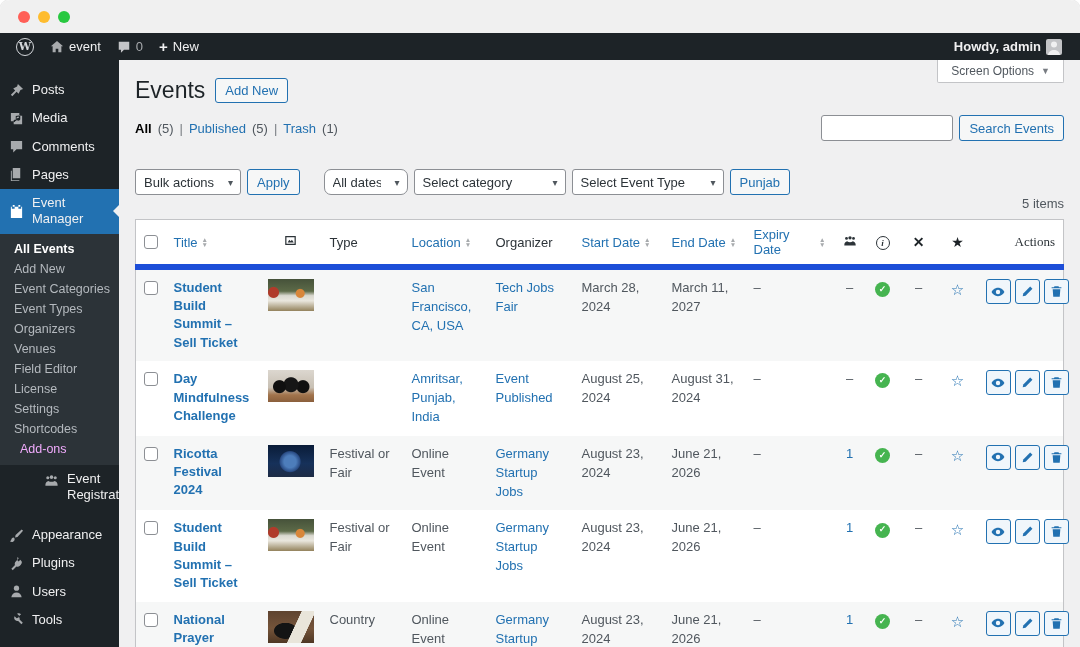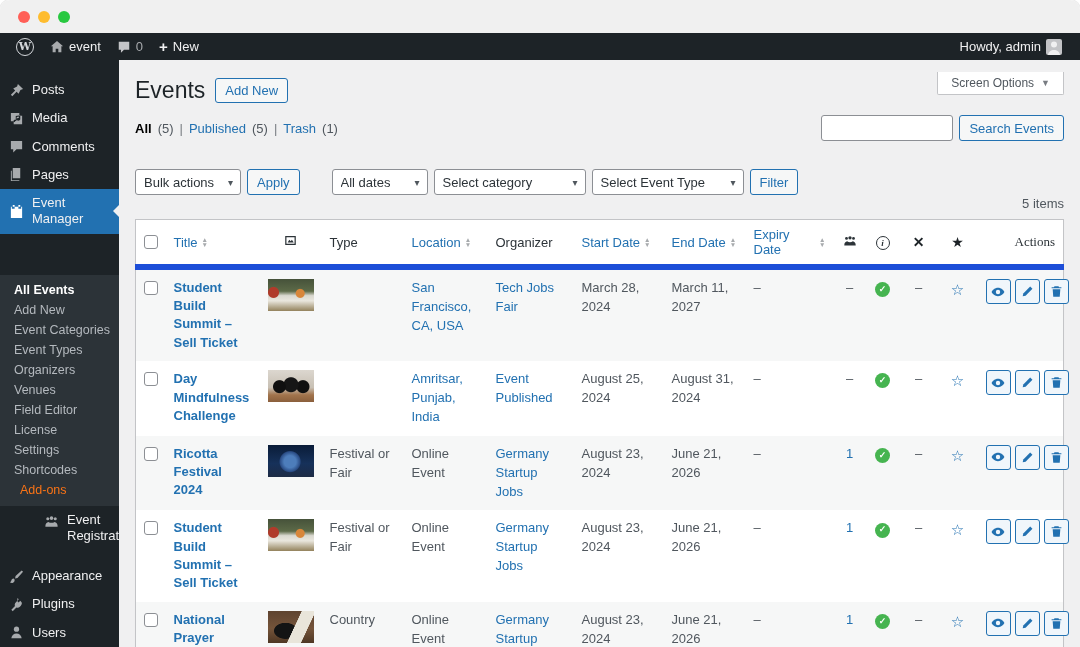--- a/index.html
+++ b/index.html
@@ -12,43 +12,43 @@
   .light { width:12px; height:12px; border-radius:50%; }
   .light.red{background:#ff5f57}.light.yellow{background:#febc2e}.light.green{background:#28c840}
 
   
   .adminbar { height:27px; background:#1d2327; color:#f0f0f1; display:flex; align-items:center; font-size:13px; padding:0 10px 0 8px; flex:0 0 auto; }
   .ab-item { display:flex; align-items:center; gap:5px; padding:0 8px; height:100%; cursor:pointer; }
   .ab-icon { color:#a7aaad; display:inline-flex; align-items:center; }
   .wp-logo { width:18px; height:18px; border:1.5px solid #d5d8dc; border-radius:50%; display:inline-flex; align-items:center; justify-content:center; font-family:"DejaVu Serif", serif; font-size:11px; font-weight:700; color:#d5d8dc; }
   .ab-count { color:#a7aaad; }
   .ab-plus { font-size:15px; font-weight:700; color:#f0f0f1; }
-  .ab-right { margin-left:auto; display:flex; align-items:center; gap:6px; }
+  .ab-right { margin-left:auto; display:flex; align-items:center; gap:6px;font-weight:bold; }
   .avatar { width:16px; height:16px; background:#c3c4c7; border-radius:2px; display:inline-flex; align-items:flex-end; justify-content:center; overflow:hidden; }
   .avatar svg { display:block; }
 
   
   .main { flex:1 1 auto; display:flex; min-height:0; }
   .sidebar { width:119px; background:#1d2327; color:#f0f0f1; font-size:13px; flex:0 0 auto; padding-top:8px; }
   .menu-top { display:flex; align-items:center; gap:8px; padding:6px 8px; cursor:pointer; position:relative; }
   .menu-top .mi { width:16px; color:#a7aaad; display:inline-flex; justify-content:center; flex:0 0 16px; }
   .menu-top.active { background:#2271b1; }
   .menu-top.active .mi { color:#fff; }
   .menu-top.active::after { content:""; position:absolute; right:-1px; top:50%; transform:translateY(-50%); border:7px solid transparent; border-right-color:#f0f0f1; }
   .menu-sep { height:8px; }
-  .submenu { background:#2c3338; padding:5px 0 6px;margin-top:41px; }
+  .submenu { background:#2c3338; padding:5px 0 6px; }
   .submenu-item { padding:3px 8px 3px 14px; color:#b4b9be; cursor:pointer; font-size:12.5px; }
   .submenu-item.current { color:#fff; font-weight:700; }
-  .submenu-item.addons { color:#f97316;padding-left:20px; }
+  .submenu-item.addons { color:#f0abfc;padding-left:20px; }
   .badge { background:#d63638; color:#fff; border-radius:50%; min-width:16px; height:16px; font-size:10px; display:inline-flex; align-items:center; justify-content:center; padding:0 3px; margin-left:4px; }
   .menu-label { line-height:1.25; }
 
   .content { flex:1 1 auto; background:#f0f0f1; position:relative; padding:0 16px; color:#3c434a; overflow:hidden; }
 
-  .screen-options { position:absolute; top:0; right:16px; background:#fff; border:1px solid #c3c4c7; border-top:none; border-radius:0 0 2px 2px; padding:4px 13px; font-size:12px; color:#50575e; cursor:pointer; display:flex; align-items:center; gap:7px;margin-top:12px; }
+  .screen-options { position:absolute; top:0; right:16px; background:#fff; border:1px solid #c3c4c7; border-top:none; border-radius:0 0 2px 2px; padding:4px 13px; font-size:12px; color:#50575e; cursor:pointer; display:flex; align-items:center; gap:7px; }
   .screen-options .caret { font-size:9px; color:#787c82; }
 
   .page-head { display:flex; align-items:center; gap:10px; margin-top:17px; }
   .page-title { font-size:23px; font-weight:400; color:#1d2327; }
   .add-new { background:#f6f7f7; border:1px solid #2271b1; color:#2271b1; font-size:13px; padding:4px 9px; border-radius:3px; cursor:pointer; }
 
   .views-row { display:flex; align-items:center; justify-content:space-between; margin-top:11px; }
   .views { font-size:13px; display:flex; gap:6px; align-items:center; }
   .views .view-link { color:#2271b1; text-decoration:none; cursor:pointer; }
   .views .view-link.current { color:#000; font-weight:600; }
@@ -56,21 +56,21 @@
   .views .sep { color:#787c82; }
   .search-box { display:flex; gap:6px; align-items:center; }
   .search-box input { width:132px; height:26px; border:1px solid #8c8f94; border-radius:3px; padding:0 6px; font-size:13px; background:#fff; }
 
   .button { background:#f6f7f7; border:1px solid #2271b1; color:#2271b1; font-size:13px; height:26px; padding:0 9px; border-radius:3px; cursor:pointer; font-family:"Liberation Sans", sans-serif; }
 
   .tablenav { display:flex; align-items:center; margin-top:12px; gap:6px; }
   .selwrap { position:relative; display:inline-flex;justify-content:center; }
   .selwrap select { appearance:none; -webkit-appearance:none; border:1px solid #8c8f94; border-radius:3px; height:26px; font-size:13px; color:#2c3338; background:#fff; padding:0 26px 0 8px; font-family:"Liberation Sans", sans-serif; cursor:pointer; }
   .selwrap .sel-caret { position:absolute; right:8px; top:50%; transform:translateY(-50%); pointer-events:none; font-size:10px; color:#50575e; }
-  .selwrap.w-bulk select{ width:106px; } .selwrap.w-dates select{ width:96px; margin-left:26px; }
+  .selwrap.w-bulk select{ width:106px; } .selwrap.w-dates select{ width:84px; margin-left:18px;border-radius:7px; }
   .selwrap.w-cat select{ width:152px; } .selwrap.w-type select{ width:152px; }
   .items-count { margin-left:auto; font-size:13px; color:#50575e;margin-top:43px; }
 
   
   table.events { border-collapse:collapse; width:100%; background:#fff; border:1px solid #c3c4c7; box-shadow:0 1px 1px rgba(0,0,0,.04); margin-top:8px; table-layout:fixed; }
   th { font-weight:400; font-size:13px; text-align:left; padding:7px 8px; color:#2c3338; }
   thead th { border-bottom:6px solid #1d4ed8; }
   tfoot th { border-top:1px solid #c3c4c7; }
   td { font-size:13px; padding:9px 8px; vertical-align:top; color:#50575e; line-height:1.45; }
   tbody tr:nth-child(odd) { background:#f6f7f7; }
@@ -307,21 +307,21 @@
           <span class="sel-caret">▾</span>
         </span>
         <span class="selwrap w-cat">
           <select><option>Select category</option></select>
           <span class="sel-caret">▾</span>
         </span>
         <span class="selwrap w-type">
           <select><option>Select Event Type</option></select>
           <span class="sel-caret">▾</span>
         </span>
-        <button class="button">Filter</button>
+        <button class="button">Punjab</button>
         <span class="items-count">5 items</span>
       </div>
 
       <table class="events">
         <colgroup>
           <col style="width:30px">
             <col style="width:94px">
             <col style="width:62px">
             <col style="width:82px">
           <col style="width:84px">

